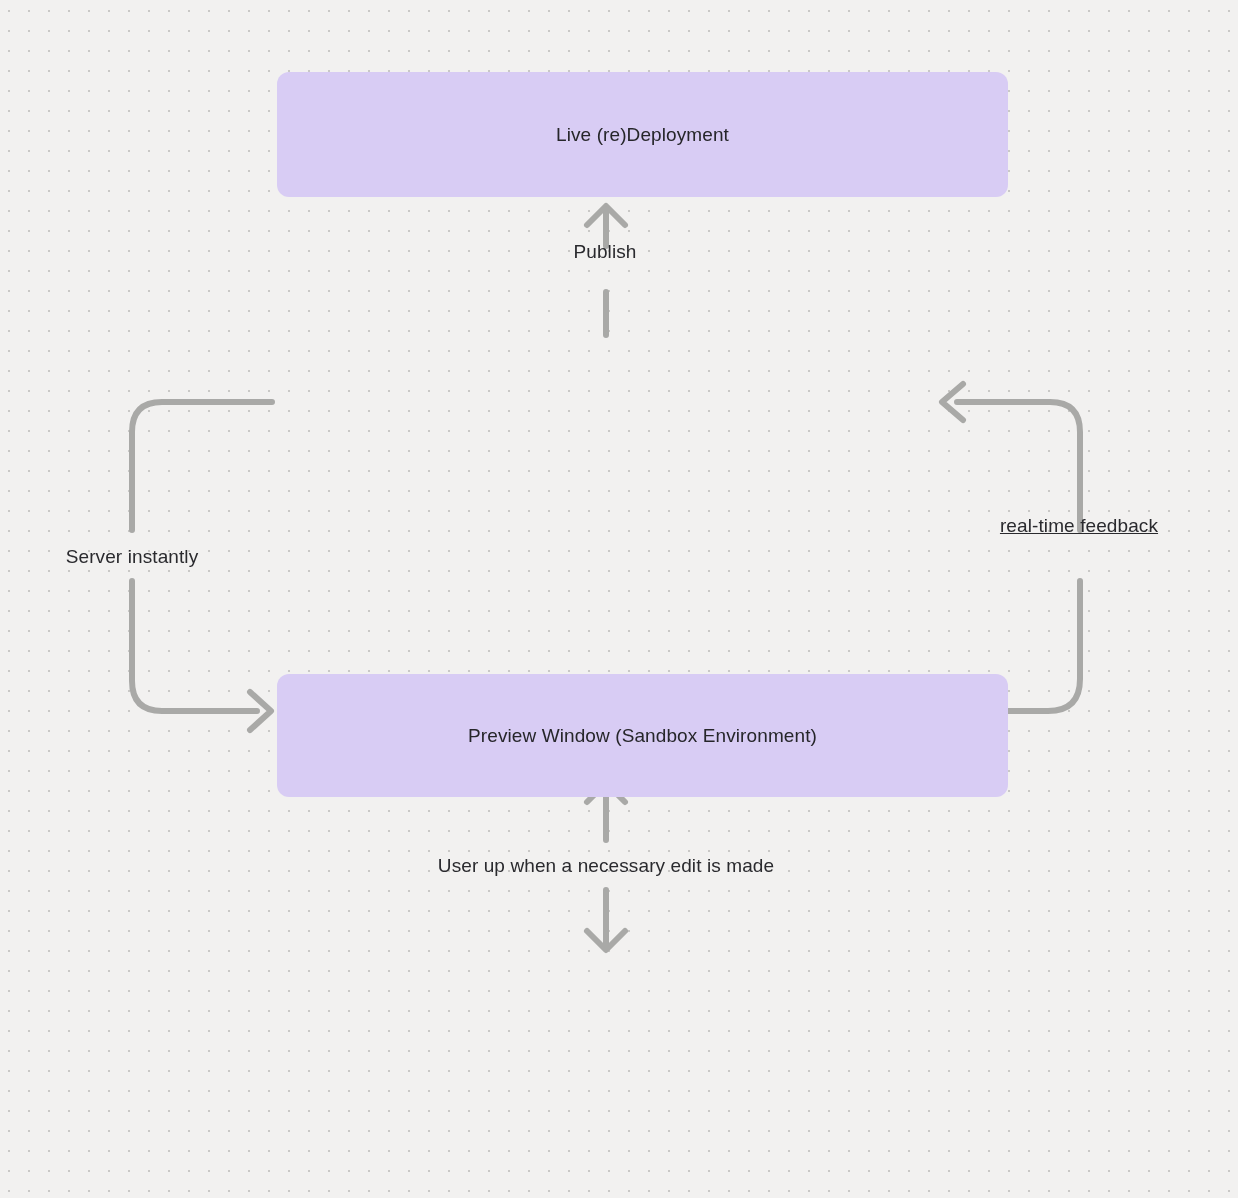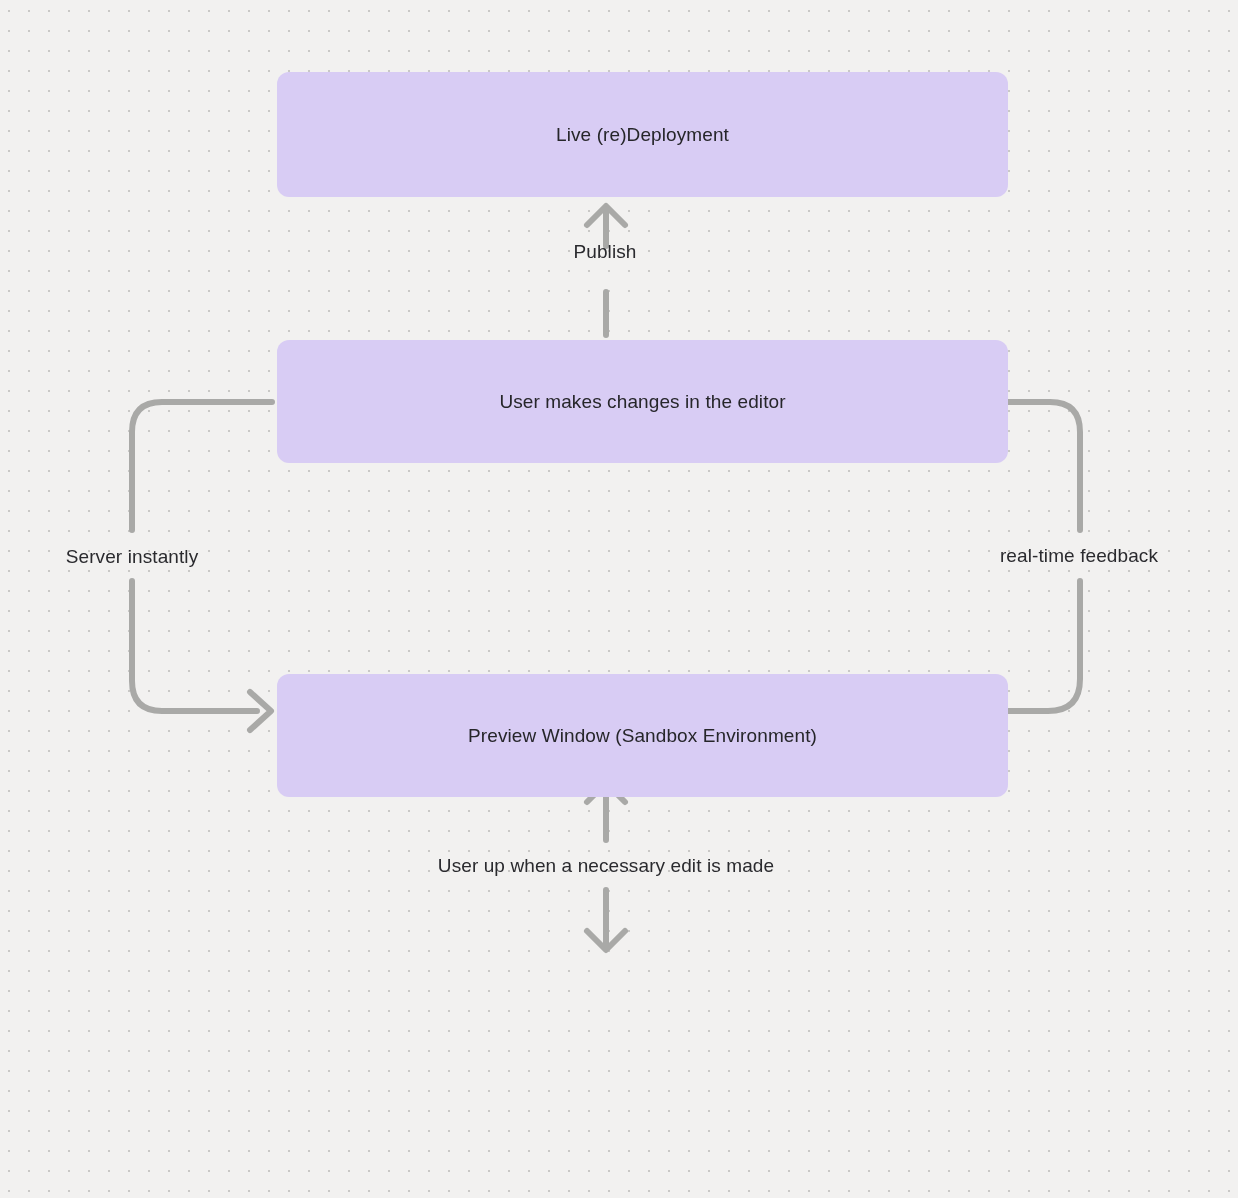--- a/index.html
+++ b/index.html
@@ -51,21 +51,21 @@
   .edge-label {
     position: absolute;
     transform: translate(-50%, -50%);
     white-space: nowrap;
     color: #2a2a2e;
     font-size: 19px;
     letter-spacing: 0.1px;
   }
   .el-publish  { left: 605px;  top: 252px; }
   .el-updates  { left: 132px;  top: 557px; }
-  .el-feedback { left: 1079px; top: 556px; }
+  .el-feedback { left: 1079px; top: 526px; text-decoration: underline; }
   .el-spun     { left: 606px;  top: 866px; }
 </style>
 </head>
 <body>
 
 <div class="canvas">
 
   <svg class="arrows" width="1238" height="1198" viewBox="0 0 1238 1198" aria-hidden="true">
 
     <g>
@@ -91,23 +91,20 @@
       <path d="M606 786 L606 840"></path>
       <path d="M606 890 L606 944"></path>
       <path d="M587 931 L606 950 L625 931"></path>
     </g>
   </svg>
 
   <div class="node node-live">
     <span>Live (re)Deployment</span>
   </div>
 
-  <div class="node node-editor">
-    <span>User makes changes in the editor</span>
-  </div>
 
   <div class="node node-preview">
     <span>Preview Window (Sandbox Environment)</span>
   </div>
 
 
   <div class="edge-label el-publish">Publish</div>
 
   <div class="edge-label el-updates">Server instantly</div>
 

